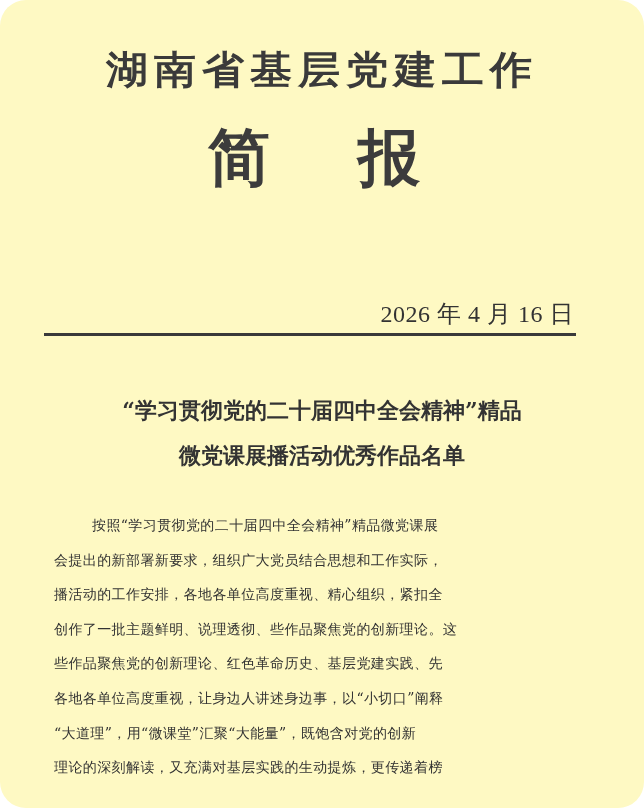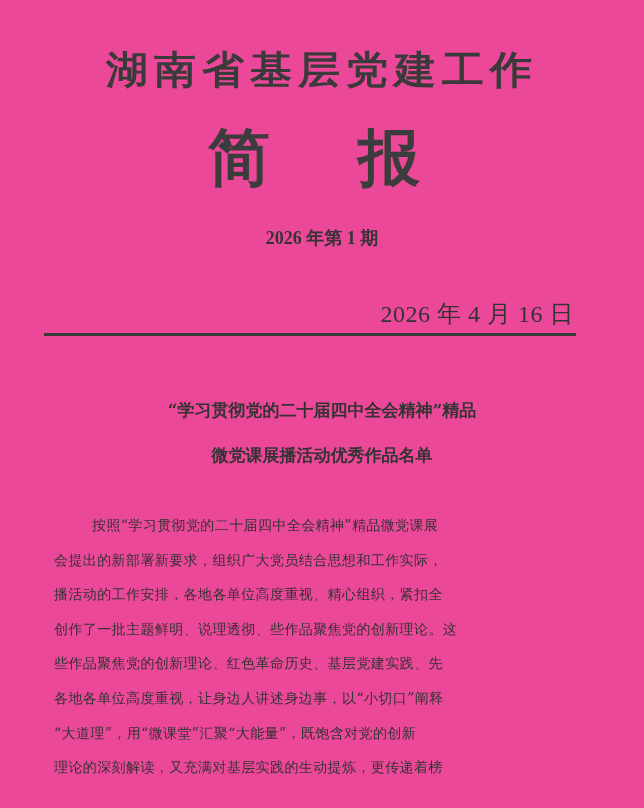--- a/index.html
+++ b/index.html
@@ -12,21 +12,22 @@
       height: 808px;
       overflow: hidden;
       position: relative;
       color: #2b2b2b;
     }
     .page {
       position: absolute;
       left: 0; top: 0;
       width: 644px;
       height: 808px;
-      background: #ec4899;
+      background: #fef9c3;
+      border-radius: 26px;
     }
     .masthead-org {
       position: absolute;
       left: 0; top: 40px;
       width: 644px;
       text-align: center;
       font-family: "DejaVu Serif", serif;
       font-size: 42px;
       letter-spacing: 6px;
       color: #3a3a3a;
@@ -72,21 +73,21 @@
       width: 532px;
       height: 3px;
       background: #3a3a3a;
     }
     .doc-title {
       position: absolute;
       left: 0; top: 388px;
       width: 644px;
       text-align: center;
       font-family: "DejaVu Serif", serif;
-      font-size: 17px;
+      font-size: 22px;
       font-weight: bold;
       color: #333;
       line-height: 45px;
     }
     .doc-title .line2 { display: block; }
     .body-text {
       position: absolute;
       left: 54px; top: 508px;
       width: 530px;
       font-family: "DejaVu Serif", serif;
@@ -106,21 +107,20 @@
 </head>
 <body>
 
 <div class="page">
 
   <div class="masthead-org">湖南省基层党建工作</div>
 
   <div class="masthead-title c1">简</div>
   <div class="masthead-title c2">报</div>
 
-  <div class="issue-no">2026 年第 1 期</div>
 
   <div class="issue-date">2026 年 4 月 16 日</div>
 
   <div class="rule"></div>
 
   <div class="doc-title">
     <span class="line1" style="display:block">“学习贯彻党的二十届四中全会精神”精品</span>
     <span class="line2">微党课展播活动优秀作品名单</span>
   </div>
 

